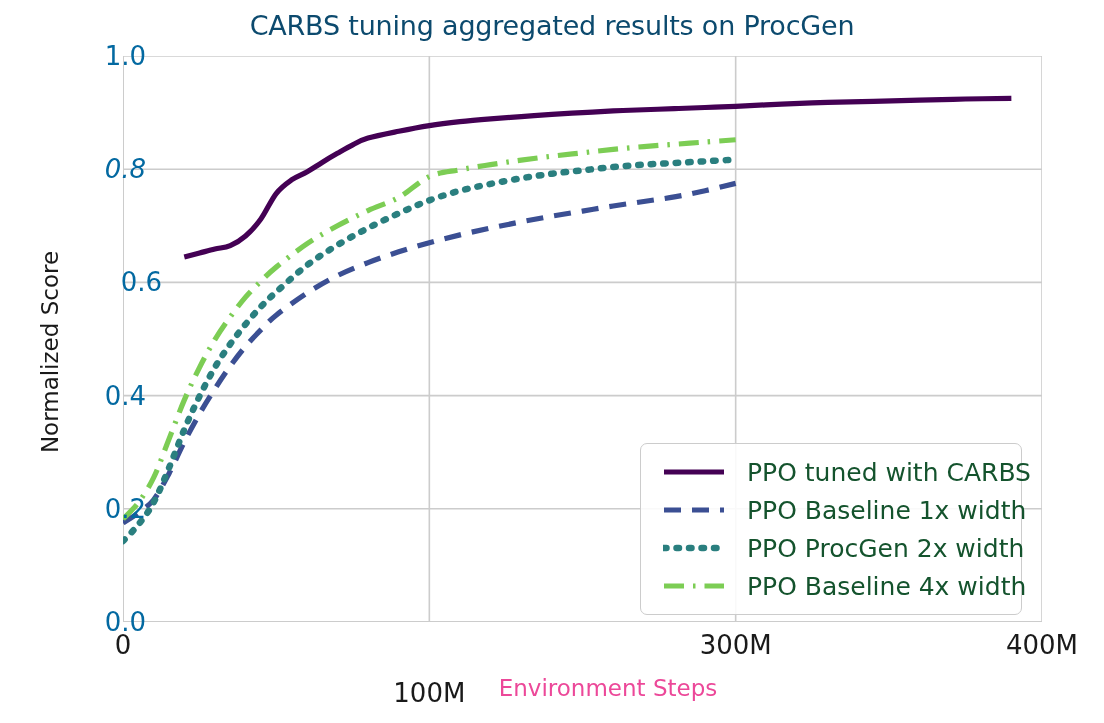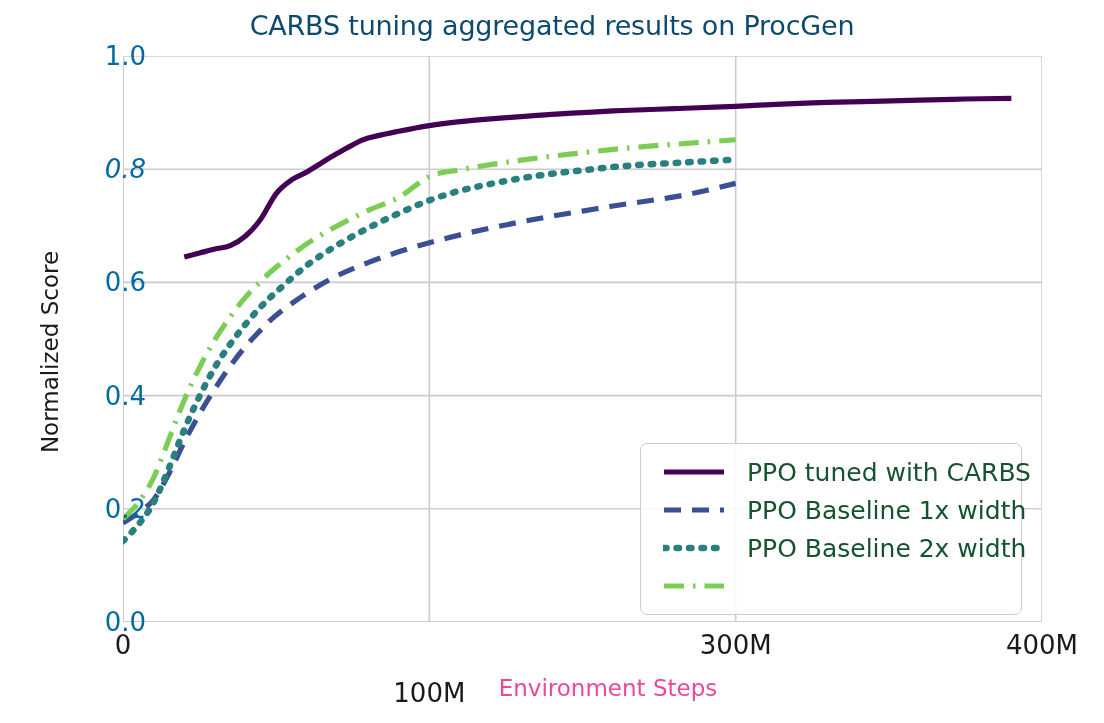--- a/index.html
+++ b/index.html
@@ -144,21 +144,21 @@
           <path d="M 0.00 485.06 C 2.55 482.33, 10.21 475.06, 15.32 468.65 C 20.42 462.23, 25.53 456.01, 30.63 446.57 C 35.74 437.14, 40.84 424.22, 45.95 412.05 C 51.06 399.88, 56.16 385.54, 61.27 373.56 C 66.37 361.58, 71.48 350.54, 76.58 340.17 C 81.69 329.79, 86.79 319.98, 91.90 311.30 C 97.01 302.62, 102.11 295.26, 107.22 288.09 C 112.32 280.92, 117.43 274.51, 122.53 268.28 C 127.64 262.06, 132.74 256.12, 137.85 250.74 C 142.96 245.36, 145.51 242.91, 153.17 236.02 C 160.82 229.14, 173.59 217.25, 183.80 209.42 C 194.01 201.59, 204.22 195.27, 214.43 189.04 C 224.64 182.82, 234.86 177.35, 245.07 172.06 C 255.28 166.78, 265.49 161.97, 275.70 157.35 C 285.91 152.73, 296.12 148.10, 306.33 144.33 C 316.54 140.56, 326.76 137.44, 336.97 134.71 C 347.18 131.97, 357.39 129.99, 367.60 127.92 C 377.81 125.84, 388.02 123.95, 398.23 122.26 C 408.44 120.56, 418.66 119.05, 428.87 117.73 C 439.08 116.41, 449.29 115.46, 459.50 114.33 C 469.71 113.20, 479.92 111.88, 490.13 110.94 C 500.34 109.99, 510.56 109.33, 520.77 108.67 C 530.98 108.01, 541.19 107.54, 551.40 106.97 C 561.61 106.41, 571.82 105.84, 582.03 105.28 C 592.24 104.71, 607.56 103.86, 612.67 103.58" fill="none" stroke="#2a7f7f" stroke-width="6.5" stroke-linecap="round" stroke-linejoin="round" stroke-dasharray="2.5 10"></path>
           <path d="M 0.00 462.99 C 2.55 460.25, 10.21 453.46, 15.32 446.57 C 20.42 439.69, 25.53 432.24, 30.63 421.67 C 35.74 411.10, 40.84 396.11, 45.95 383.18 C 51.06 370.26, 56.16 356.11, 61.27 344.13 C 66.37 332.15, 71.48 321.39, 76.58 311.30 C 81.69 301.21, 86.79 291.96, 91.90 283.57 C 97.01 275.17, 102.11 268.00, 107.22 260.93 C 112.32 253.85, 117.43 247.06, 122.53 241.12 C 127.64 235.17, 132.74 230.27, 137.85 225.27 C 142.96 220.27, 145.51 217.34, 153.17 211.12 C 160.82 204.89, 173.59 194.80, 183.80 187.91 C 194.01 181.03, 204.22 175.37, 214.43 169.80 C 224.64 164.23, 234.86 159.23, 245.07 154.52 C 255.28 149.80, 265.49 147.16, 275.70 141.50 C 285.91 135.84, 296.12 125.18, 306.33 120.56 C 316.54 115.94, 326.76 115.75, 336.97 113.77 C 347.18 111.78, 357.39 110.28, 367.60 108.67 C 377.81 107.07, 388.02 105.56, 398.23 104.14 C 408.44 102.73, 418.66 101.41, 428.87 100.18 C 439.08 98.96, 449.29 97.92, 459.50 96.79 C 469.71 95.65, 479.92 94.43, 490.13 93.39 C 500.34 92.35, 510.56 91.41, 520.77 90.56 C 530.98 89.71, 541.19 89.05, 551.40 88.30 C 561.61 87.54, 571.82 86.79, 582.03 86.03 C 592.24 85.28, 607.56 84.15, 612.67 83.77" fill="none" stroke="#7ccd54" stroke-width="5.2" stroke-linecap="butt" stroke-linejoin="round" stroke-dasharray="20 9 2.5 9"></path>
         </g>
     </svg>
   </div>
 
   <div id="y-ticks">
       <div class="ytick-wrap" style="left: 0px; top: 622px;">0.0</div>
       <div class="ytick-wrap" style="left: 0px; top: 508.8px;">0.2</div>
       <div class="ytick-wrap" style="left: 0px; top: 395.6px;">0.4</div>
-      <div class="ytick-wrap" style="left: 0px; top: 282.4px; text-align: right;">0.6</div>
+      <div class="ytick-wrap" style="left: 16px; top: 282.4px; text-align: right;">0.6</div>
       <div class="ytick-wrap" style="left: 0px; top: 169.2px; font-style: italic;">0.8</div>
       <div class="ytick-wrap" style="left: 0px; top: 56px;">1.0</div>
     </div>
   <div id="x-ticks">
       <div class="xtick-wrap" style="left: 123px;">0</div>
       <div class="xtick-wrap" style="left: 429.333px; margin-top: 48px;">100M</div>
       <div class="xtick-wrap" style="left: 735.667px;">300M</div>
       <div class="xtick-wrap" style="left: 1042px;">400M</div>
     </div>
 
@@ -178,22 +178,23 @@
       <div class="legend-row">
         <div class="legend-sample"><svg width="62" height="20">
             <line x1="1" x2="61" y1="10" y2="10" stroke="#3b4f93" stroke-width="5.2" stroke-linecap="butt" stroke-dasharray="17 11"></line>
           </svg></div>
         <div class="legend-label">PPO Baseline 1x width</div>
       </div>
       <div class="legend-row">
         <div class="legend-sample"><svg width="62" height="20">
             <line x1="1" x2="61" y1="10" y2="10" stroke="#2a7f7f" stroke-width="6.5" stroke-linecap="round" stroke-dasharray="2.5 10"></line>
           </svg></div>
-        <div class="legend-label">PPO Baseline 2x width</div>
+        <div class="legend-label">PPO ProcGen 2x width</div>
       </div>
       <div class="legend-row">
         <div class="legend-sample"><svg width="62" height="20">
             <line x1="1" x2="61" y1="10" y2="10" stroke="#7ccd54" stroke-width="5.2" stroke-linecap="butt" stroke-dasharray="20 9 2.5 9"></line>
           </svg></div>
+        <div class="legend-label">PPO Baseline 4x width</div>
       </div>
     </div>
 
 </div>
 
 </body></html>

